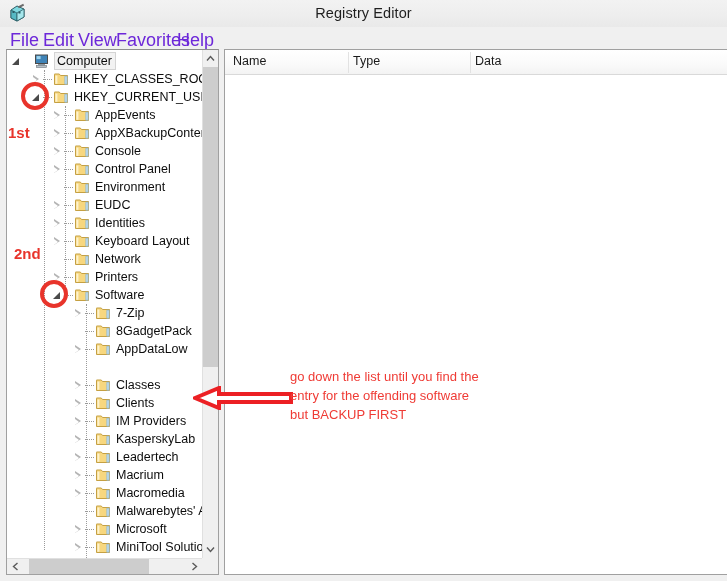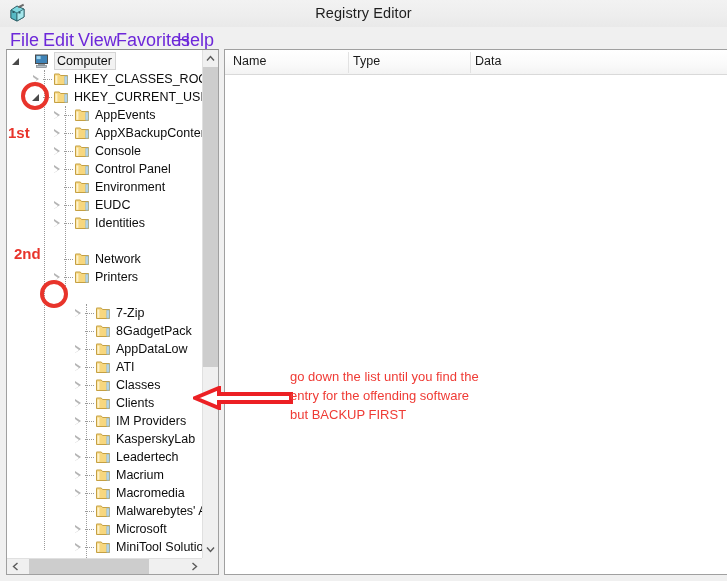--- a/index.html
+++ b/index.html
@@ -317,20 +317,31 @@
         <div class="exp collapsed" style="left: 46px;"></div>
         <div class="doth" style="left: 57px; top: 9px; width: 9px;"></div>
         <div class="fold" style="left: 68px;"><svg width="15" height="14" viewBox="0 0 15 14">
             <path d="M0.5 2.5 L0.5 12.5 L13.5 12.5 L13.5 3.5 L6.5 3.5 L5.3 2.0 L0.5 2.0 Z" fill="#f7d77f" stroke="#c5a042" stroke-width="1"></path>
             <rect x="1.4" y="3.6" width="2" height="8.2" fill="#fdf2cd"></rect>
             <path d="M10.8 4.2 L13.2 4.2 L13.2 12.2 L10.8 12.2 Z" fill="#bcdcef" stroke="#8fb6cd" stroke-width="0.7"></path>
             <path d="M3.6 4.0 L13.2 4.0 L13.2 12.2 L3.6 12.2 Z" fill="none"></path>
           </svg></div>
         <div class="tlabel" style="left: 88px;">Identities</div>
       </div>
+      <div class="trow" style="top: 182px; width: 196px;">
+        <div class="exp collapsed" style="left: 46px;"></div>
+        <div class="doth" style="left: 57px; top: 9px; width: 9px;"></div>
+        <div class="fold" style="left: 68px;"><svg width="15" height="14" viewBox="0 0 15 14">
+            <path d="M0.5 2.5 L0.5 12.5 L13.5 12.5 L13.5 3.5 L6.5 3.5 L5.3 2.0 L0.5 2.0 Z" fill="#f7d77f" stroke="#c5a042" stroke-width="1"></path>
+            <rect x="1.4" y="3.6" width="2" height="8.2" fill="#fdf2cd"></rect>
+            <path d="M10.8 4.2 L13.2 4.2 L13.2 12.2 L10.8 12.2 Z" fill="#bcdcef" stroke="#8fb6cd" stroke-width="0.7"></path>
+            <path d="M3.6 4.0 L13.2 4.0 L13.2 12.2 L3.6 12.2 Z" fill="none"></path>
+          </svg></div>
+        <div class="tlabel" style="left: 88px;">Keyboard Layout</div>
+      </div>
       <div class="trow" style="top: 200px; width: 196px;">
         <div class="doth" style="left: 57px; top: 9px; width: 9px;"></div>
         <div class="fold" style="left: 68px;"><svg width="15" height="14" viewBox="0 0 15 14">
             <path d="M0.5 2.5 L0.5 12.5 L13.5 12.5 L13.5 3.5 L6.5 3.5 L5.3 2.0 L0.5 2.0 Z" fill="#f7d77f" stroke="#c5a042" stroke-width="1"></path>
             <rect x="1.4" y="3.6" width="2" height="8.2" fill="#fdf2cd"></rect>
             <path d="M10.8 4.2 L13.2 4.2 L13.2 12.2 L10.8 12.2 Z" fill="#bcdcef" stroke="#8fb6cd" stroke-width="0.7"></path>
             <path d="M3.6 4.0 L13.2 4.0 L13.2 12.2 L3.6 12.2 Z" fill="none"></path>
           </svg></div>
         <div class="tlabel" style="left: 88px;">Network</div>
       </div>
@@ -338,20 +349,31 @@
         <div class="exp collapsed" style="left: 46px;"></div>
         <div class="doth" style="left: 57px; top: 9px; width: 9px;"></div>
         <div class="fold" style="left: 68px;"><svg width="15" height="14" viewBox="0 0 15 14">
             <path d="M0.5 2.5 L0.5 12.5 L13.5 12.5 L13.5 3.5 L6.5 3.5 L5.3 2.0 L0.5 2.0 Z" fill="#f7d77f" stroke="#c5a042" stroke-width="1"></path>
             <rect x="1.4" y="3.6" width="2" height="8.2" fill="#fdf2cd"></rect>
             <path d="M10.8 4.2 L13.2 4.2 L13.2 12.2 L10.8 12.2 Z" fill="#bcdcef" stroke="#8fb6cd" stroke-width="0.7"></path>
             <path d="M3.6 4.0 L13.2 4.0 L13.2 12.2 L3.6 12.2 Z" fill="none"></path>
           </svg></div>
         <div class="tlabel" style="left: 88px;">Printers</div>
       </div>
+      <div class="trow" style="top: 236px; width: 196px;">
+        <div class="exp expanded" style="left: 46px;"></div>
+        <div class="doth" style="left: 57px; top: 9px; width: 9px;"></div>
+        <div class="fold" style="left: 68px;"><svg width="15" height="14" viewBox="0 0 15 14">
+            <path d="M0.5 2.5 L0.5 12.5 L13.5 12.5 L13.5 3.5 L6.5 3.5 L5.3 2.0 L0.5 2.0 Z" fill="#f7d77f" stroke="#c5a042" stroke-width="1"></path>
+            <rect x="1.4" y="3.6" width="2" height="8.2" fill="#fdf2cd"></rect>
+            <path d="M10.8 4.2 L13.2 4.2 L13.2 12.2 L10.8 12.2 Z" fill="#bcdcef" stroke="#8fb6cd" stroke-width="0.7"></path>
+            <path d="M3.6 4.0 L13.2 4.0 L13.2 12.2 L3.6 12.2 Z" fill="none"></path>
+          </svg></div>
+        <div class="tlabel" style="left: 88px;">Software</div>
+      </div>
       <div class="trow" style="top: 254px; width: 196px;">
         <div class="exp collapsed" style="left: 67px;"></div>
         <div class="doth" style="left: 78px; top: 9px; width: 9px;"></div>
         <div class="fold" style="left: 89px;"><svg width="15" height="14" viewBox="0 0 15 14">
             <path d="M0.5 2.5 L0.5 12.5 L13.5 12.5 L13.5 3.5 L6.5 3.5 L5.3 2.0 L0.5 2.0 Z" fill="#f7d77f" stroke="#c5a042" stroke-width="1"></path>
             <rect x="1.4" y="3.6" width="2" height="8.2" fill="#fdf2cd"></rect>
             <path d="M10.8 4.2 L13.2 4.2 L13.2 12.2 L10.8 12.2 Z" fill="#bcdcef" stroke="#8fb6cd" stroke-width="0.7"></path>
             <path d="M3.6 4.0 L13.2 4.0 L13.2 12.2 L3.6 12.2 Z" fill="none"></path>
           </svg></div>
         <div class="tlabel" style="left: 109px;">7-Zip</div>
@@ -369,31 +391,20 @@
       <div class="trow" style="top: 290px; width: 196px;">
         <div class="exp collapsed" style="left: 67px;"></div>
         <div class="doth" style="left: 78px; top: 9px; width: 9px;"></div>
         <div class="fold" style="left: 89px;"><svg width="15" height="14" viewBox="0 0 15 14">
             <path d="M0.5 2.5 L0.5 12.5 L13.5 12.5 L13.5 3.5 L6.5 3.5 L5.3 2.0 L0.5 2.0 Z" fill="#f7d77f" stroke="#c5a042" stroke-width="1"></path>
             <rect x="1.4" y="3.6" width="2" height="8.2" fill="#fdf2cd"></rect>
             <path d="M10.8 4.2 L13.2 4.2 L13.2 12.2 L10.8 12.2 Z" fill="#bcdcef" stroke="#8fb6cd" stroke-width="0.7"></path>
             <path d="M3.6 4.0 L13.2 4.0 L13.2 12.2 L3.6 12.2 Z" fill="none"></path>
           </svg></div>
         <div class="tlabel" style="left: 109px;">AppDataLow</div>
-      </div>
-      <div class="trow" style="top: 308px; width: 196px;">
-        <div class="exp collapsed" style="left: 67px;"></div>
-        <div class="doth" style="left: 78px; top: 9px; width: 9px;"></div>
-        <div class="fold" style="left: 89px;"><svg width="15" height="14" viewBox="0 0 15 14">
-            <path d="M0.5 2.5 L0.5 12.5 L13.5 12.5 L13.5 3.5 L6.5 3.5 L5.3 2.0 L0.5 2.0 Z" fill="#f7d77f" stroke="#c5a042" stroke-width="1"></path>
-            <rect x="1.4" y="3.6" width="2" height="8.2" fill="#fdf2cd"></rect>
-            <path d="M10.8 4.2 L13.2 4.2 L13.2 12.2 L10.8 12.2 Z" fill="#bcdcef" stroke="#8fb6cd" stroke-width="0.7"></path>
-            <path d="M3.6 4.0 L13.2 4.0 L13.2 12.2 L3.6 12.2 Z" fill="none"></path>
-          </svg></div>
-        <div class="tlabel" style="left: 109px;">ATI</div>
       </div>
       <div class="trow" style="top: 326px; width: 196px;">
         <div class="exp collapsed" style="left: 67px;"></div>
         <div class="doth" style="left: 78px; top: 9px; width: 9px;"></div>
         <div class="fold" style="left: 89px;"><svg width="15" height="14" viewBox="0 0 15 14">
             <path d="M0.5 2.5 L0.5 12.5 L13.5 12.5 L13.5 3.5 L6.5 3.5 L5.3 2.0 L0.5 2.0 Z" fill="#f7d77f" stroke="#c5a042" stroke-width="1"></path>
             <rect x="1.4" y="3.6" width="2" height="8.2" fill="#fdf2cd"></rect>
             <path d="M10.8 4.2 L13.2 4.2 L13.2 12.2 L10.8 12.2 Z" fill="#bcdcef" stroke="#8fb6cd" stroke-width="0.7"></path>
             <path d="M3.6 4.0 L13.2 4.0 L13.2 12.2 L3.6 12.2 Z" fill="none"></path>
           </svg></div>

